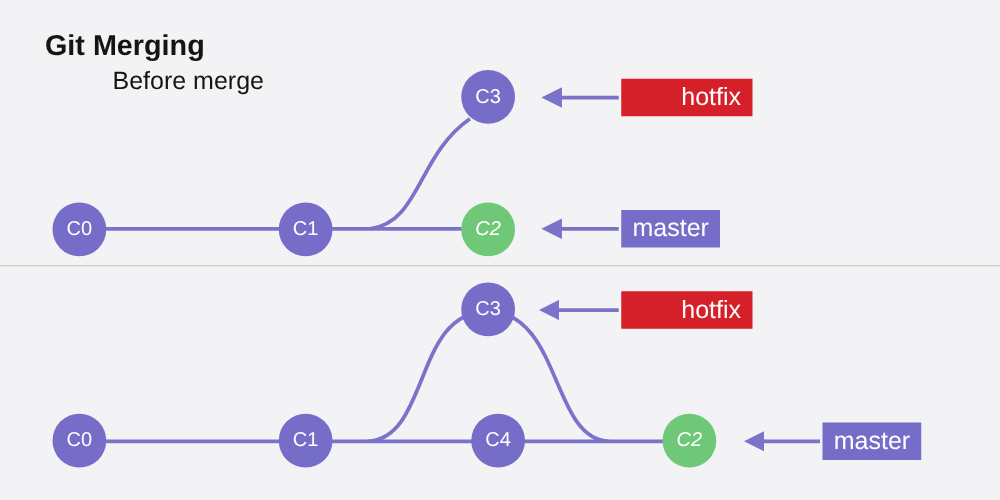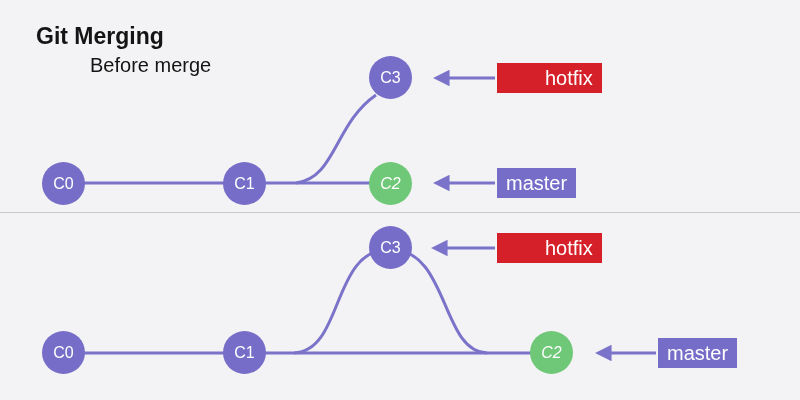--- a/index.html
+++ b/index.html
@@ -78,20 +78,21 @@
     <path class="edge" d="M656 353 L600 353" marker-end="url(#arw)"></path>
   </svg>
 
   <div class="node purple" style="left:42px;top:162px;">C0</div>
   <div class="node purple" style="left:223px;top:162px;">C1</div>
   <div class="node green" style="left:369px;top:162px;">C2</div>
   <div class="node purple" style="left:369px;top:56px;">C3</div>
 
   <div class="node purple" style="left:42px;top:331px;">C0</div>
   <div class="node purple" style="left:223px;top:331px;">C1</div>
+  <div class="node purple" style="left:377px;top:331px;">C4</div>
   <div class="node green" style="left:530px;top:331px;">C2</div>
   <div class="node purple" style="left:369px;top:226px;">C3</div>
 
   <div class="branch-label hotfix" style="left:497px;top:63px;">hotfix</div>
   <div class="branch-label master" style="left:497px;top:168px;">master</div>
   <div class="branch-label hotfix" style="left:497px;top:233px;">hotfix</div>
   <div class="branch-label master" style="left:658px;top:338px;">master</div>
 
 </div>
 

